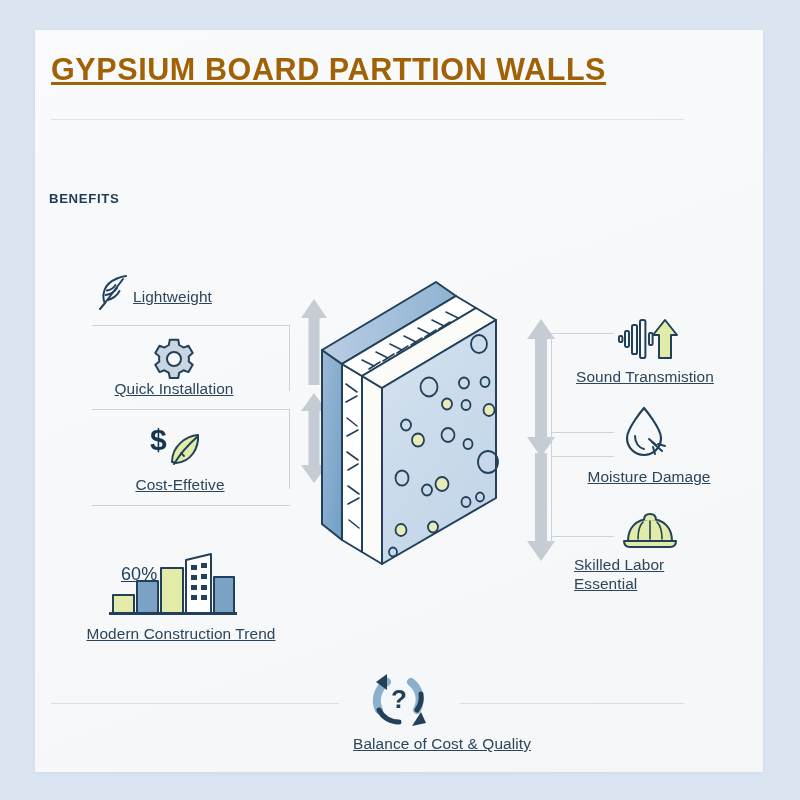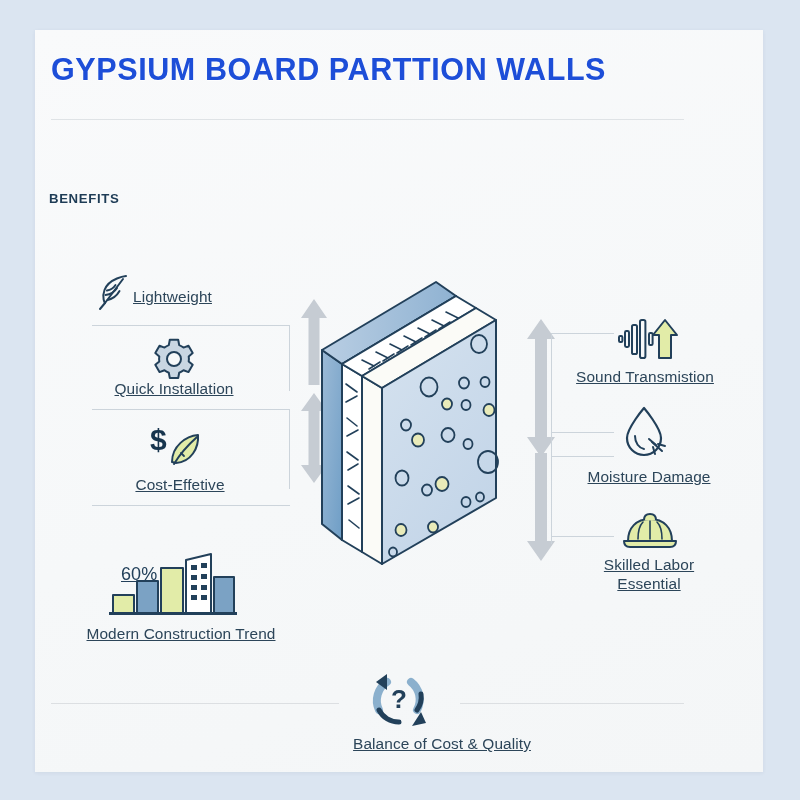--- a/index.html
+++ b/index.html
@@ -14,41 +14,42 @@
 
   .card{
     position:absolute;left:35px;top:30px;width:728px;height:742px;
     background:linear-gradient(160deg,#f9fafb 0%,#f6f8f9 55%,#f4f6f7 100%);
     box-shadow:0 1px 4px rgba(40,60,85,0.07);
   }
 
   .title{
     position:absolute;left:51px;top:52px;
     font-size:30.5px;font-weight:bold;letter-spacing:0.6px;
-    color:#1d4ed8;white-space:nowrap;
+    color:#a16207;white-space:nowrap;
     text-shadow:0 1px 1px rgba(255,255,255,0.9);
+    text-decoration:underline;
   }
   .title-rule{
     position:absolute;left:51px;top:119px;width:633px;height:1px;
     background:#dfe3e6;
   }
 
   .col-head{
     position:absolute;font-size:13.2px;font-weight:bold;
     color:#1e3c56;letter-spacing:0.65px;line-height:21px;
   }
   #head-benefits{left:49px;top:188px;}
   #head-limits{left:510px;top:188px;width:175px;text-align:center;}
 
   .lbl{
     position:absolute;font-size:15.4px;color:#2c4559;
     letter-spacing:0.1px;white-space:nowrap;text-decoration:underline;
   }
   .lbl.ctr{transform:translateX(-50%);}
-  .lbl.multi{white-space:normal;text-align:center;line-height:19px;}
+  .lbl.multi{white-space:normal;line-height:19px;}
 
   .conn{position:absolute;background:transparent;}
   .conn.h{height:1px;background:#ccd4db;}
   .conn.v{width:1px;background:#ccd4db;}
 
   .icon{position:absolute;}
   svg{display:block;overflow:visible;}
 
   .footer-rule{position:absolute;height:1px;background:#dcdfe2;top:703px;}
   #foot-rule-l{left:51px;width:288px;}

